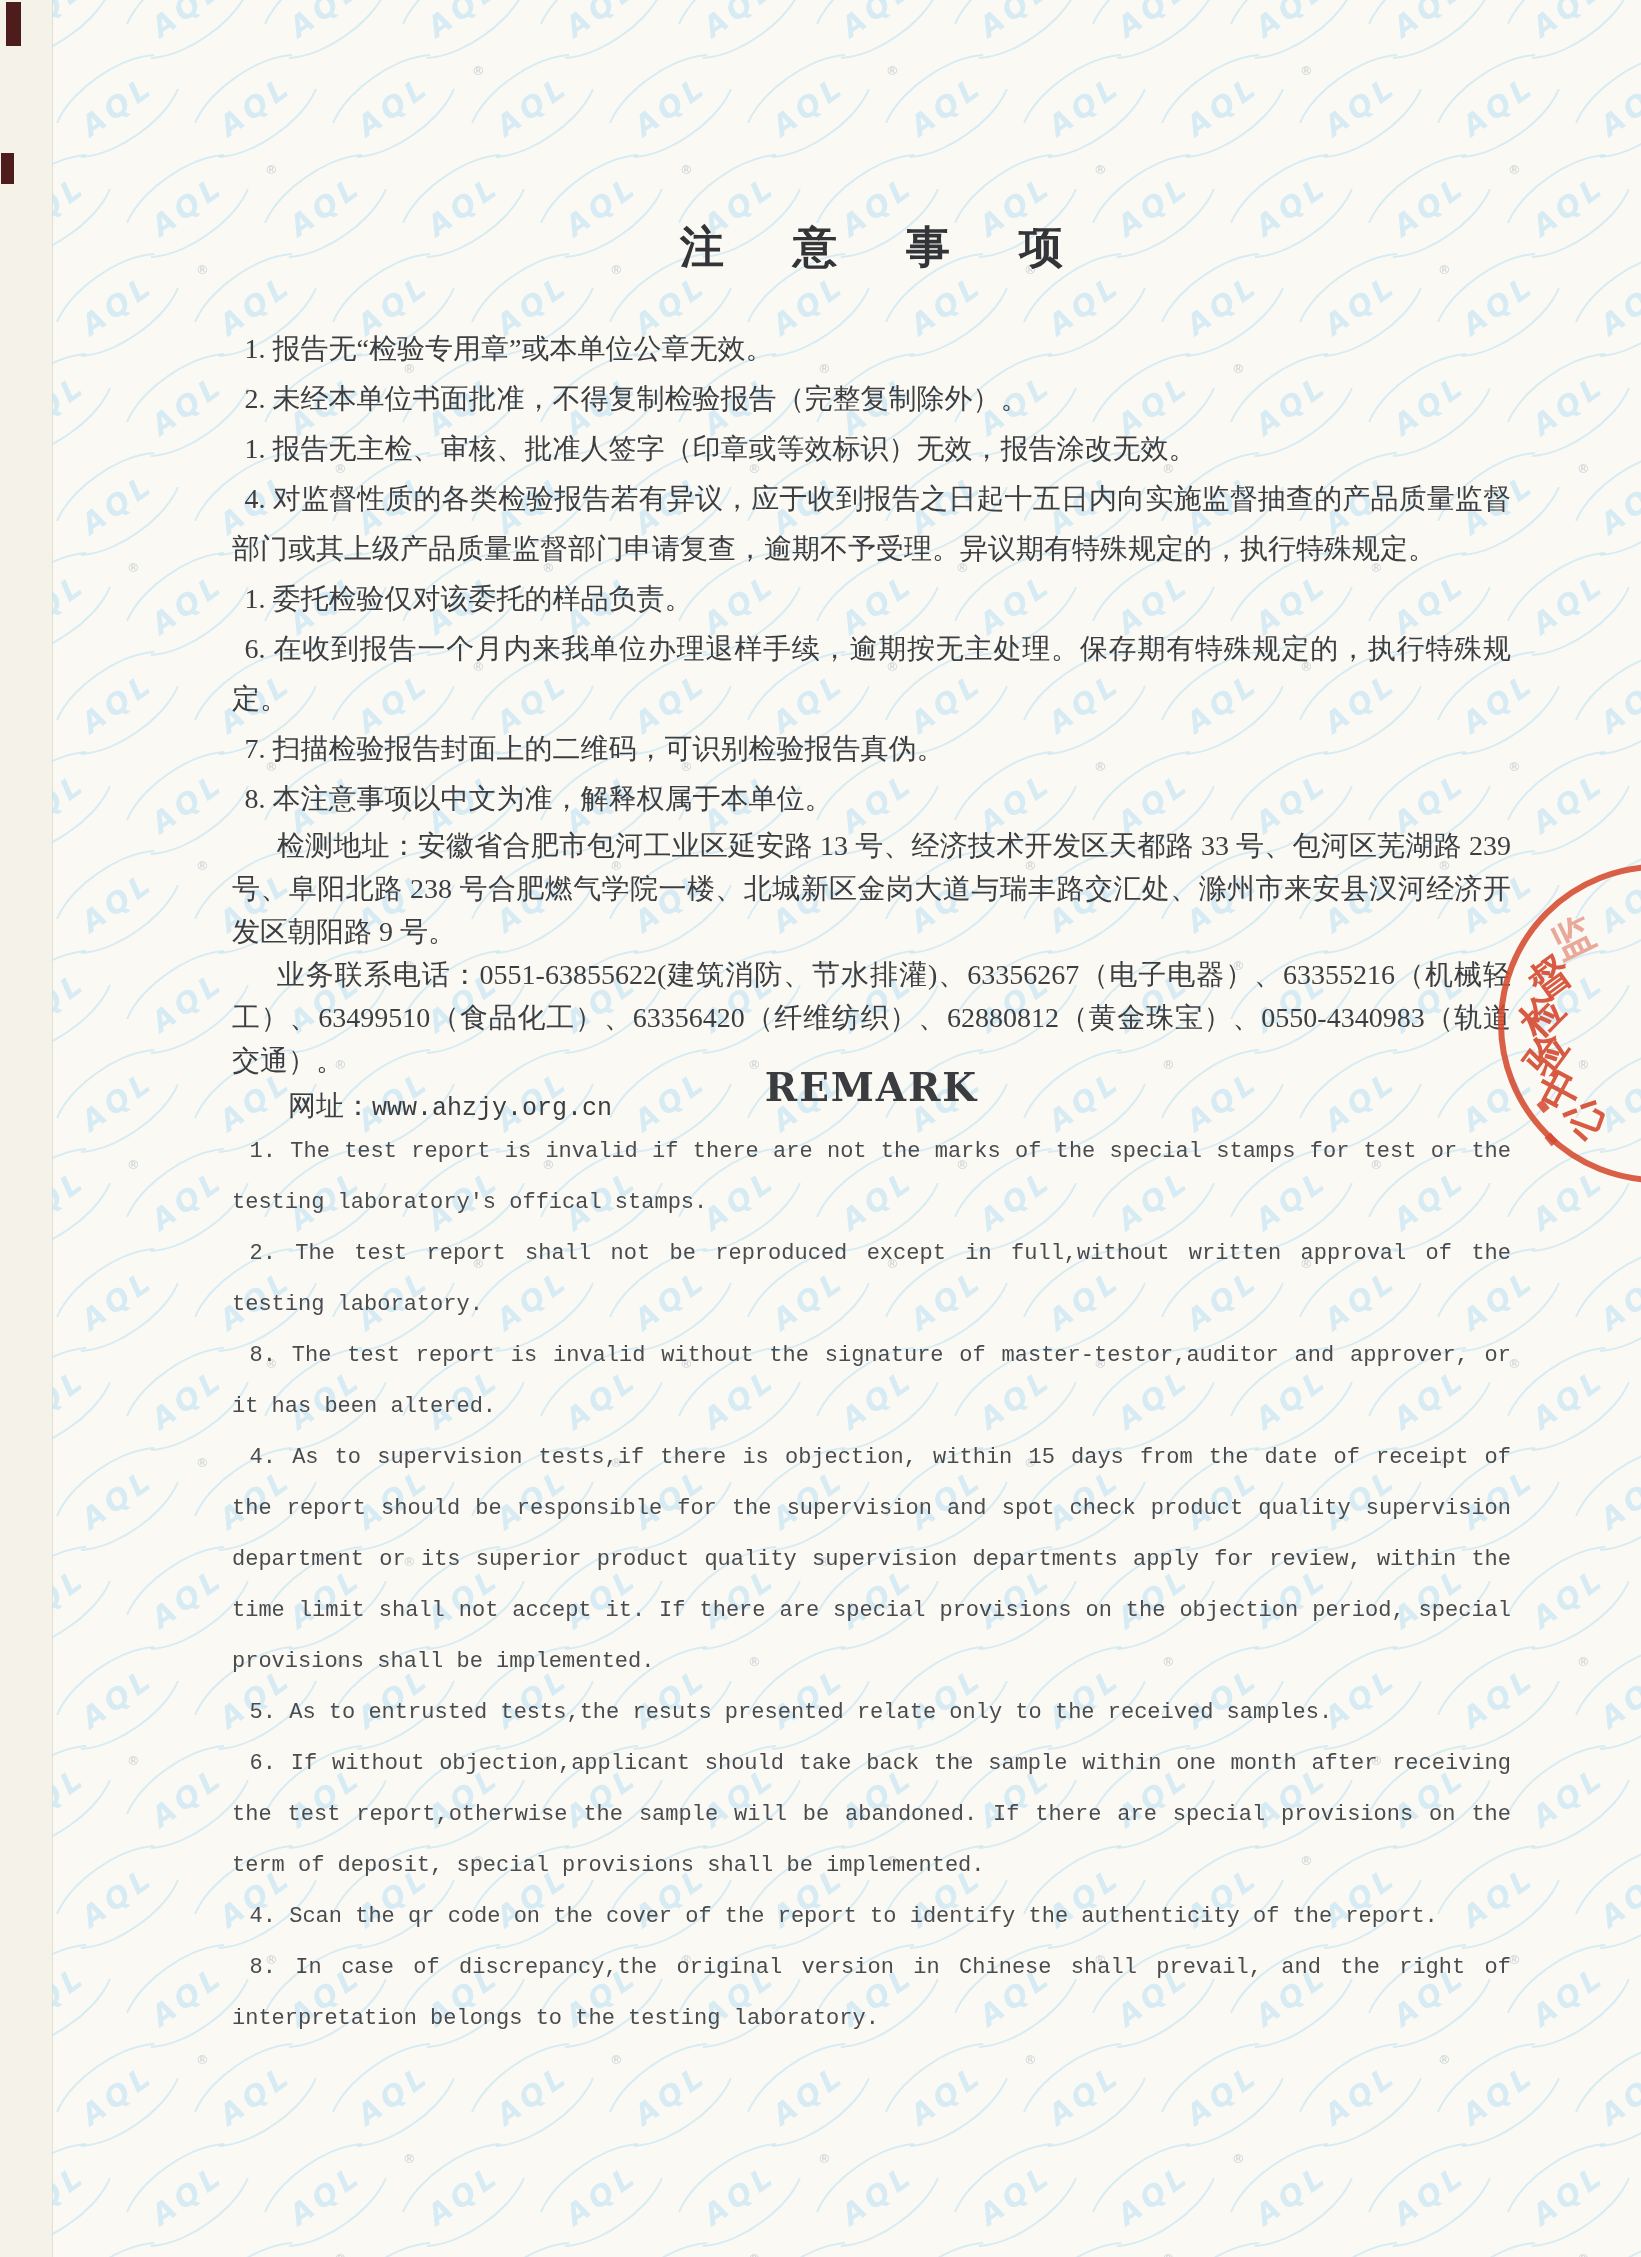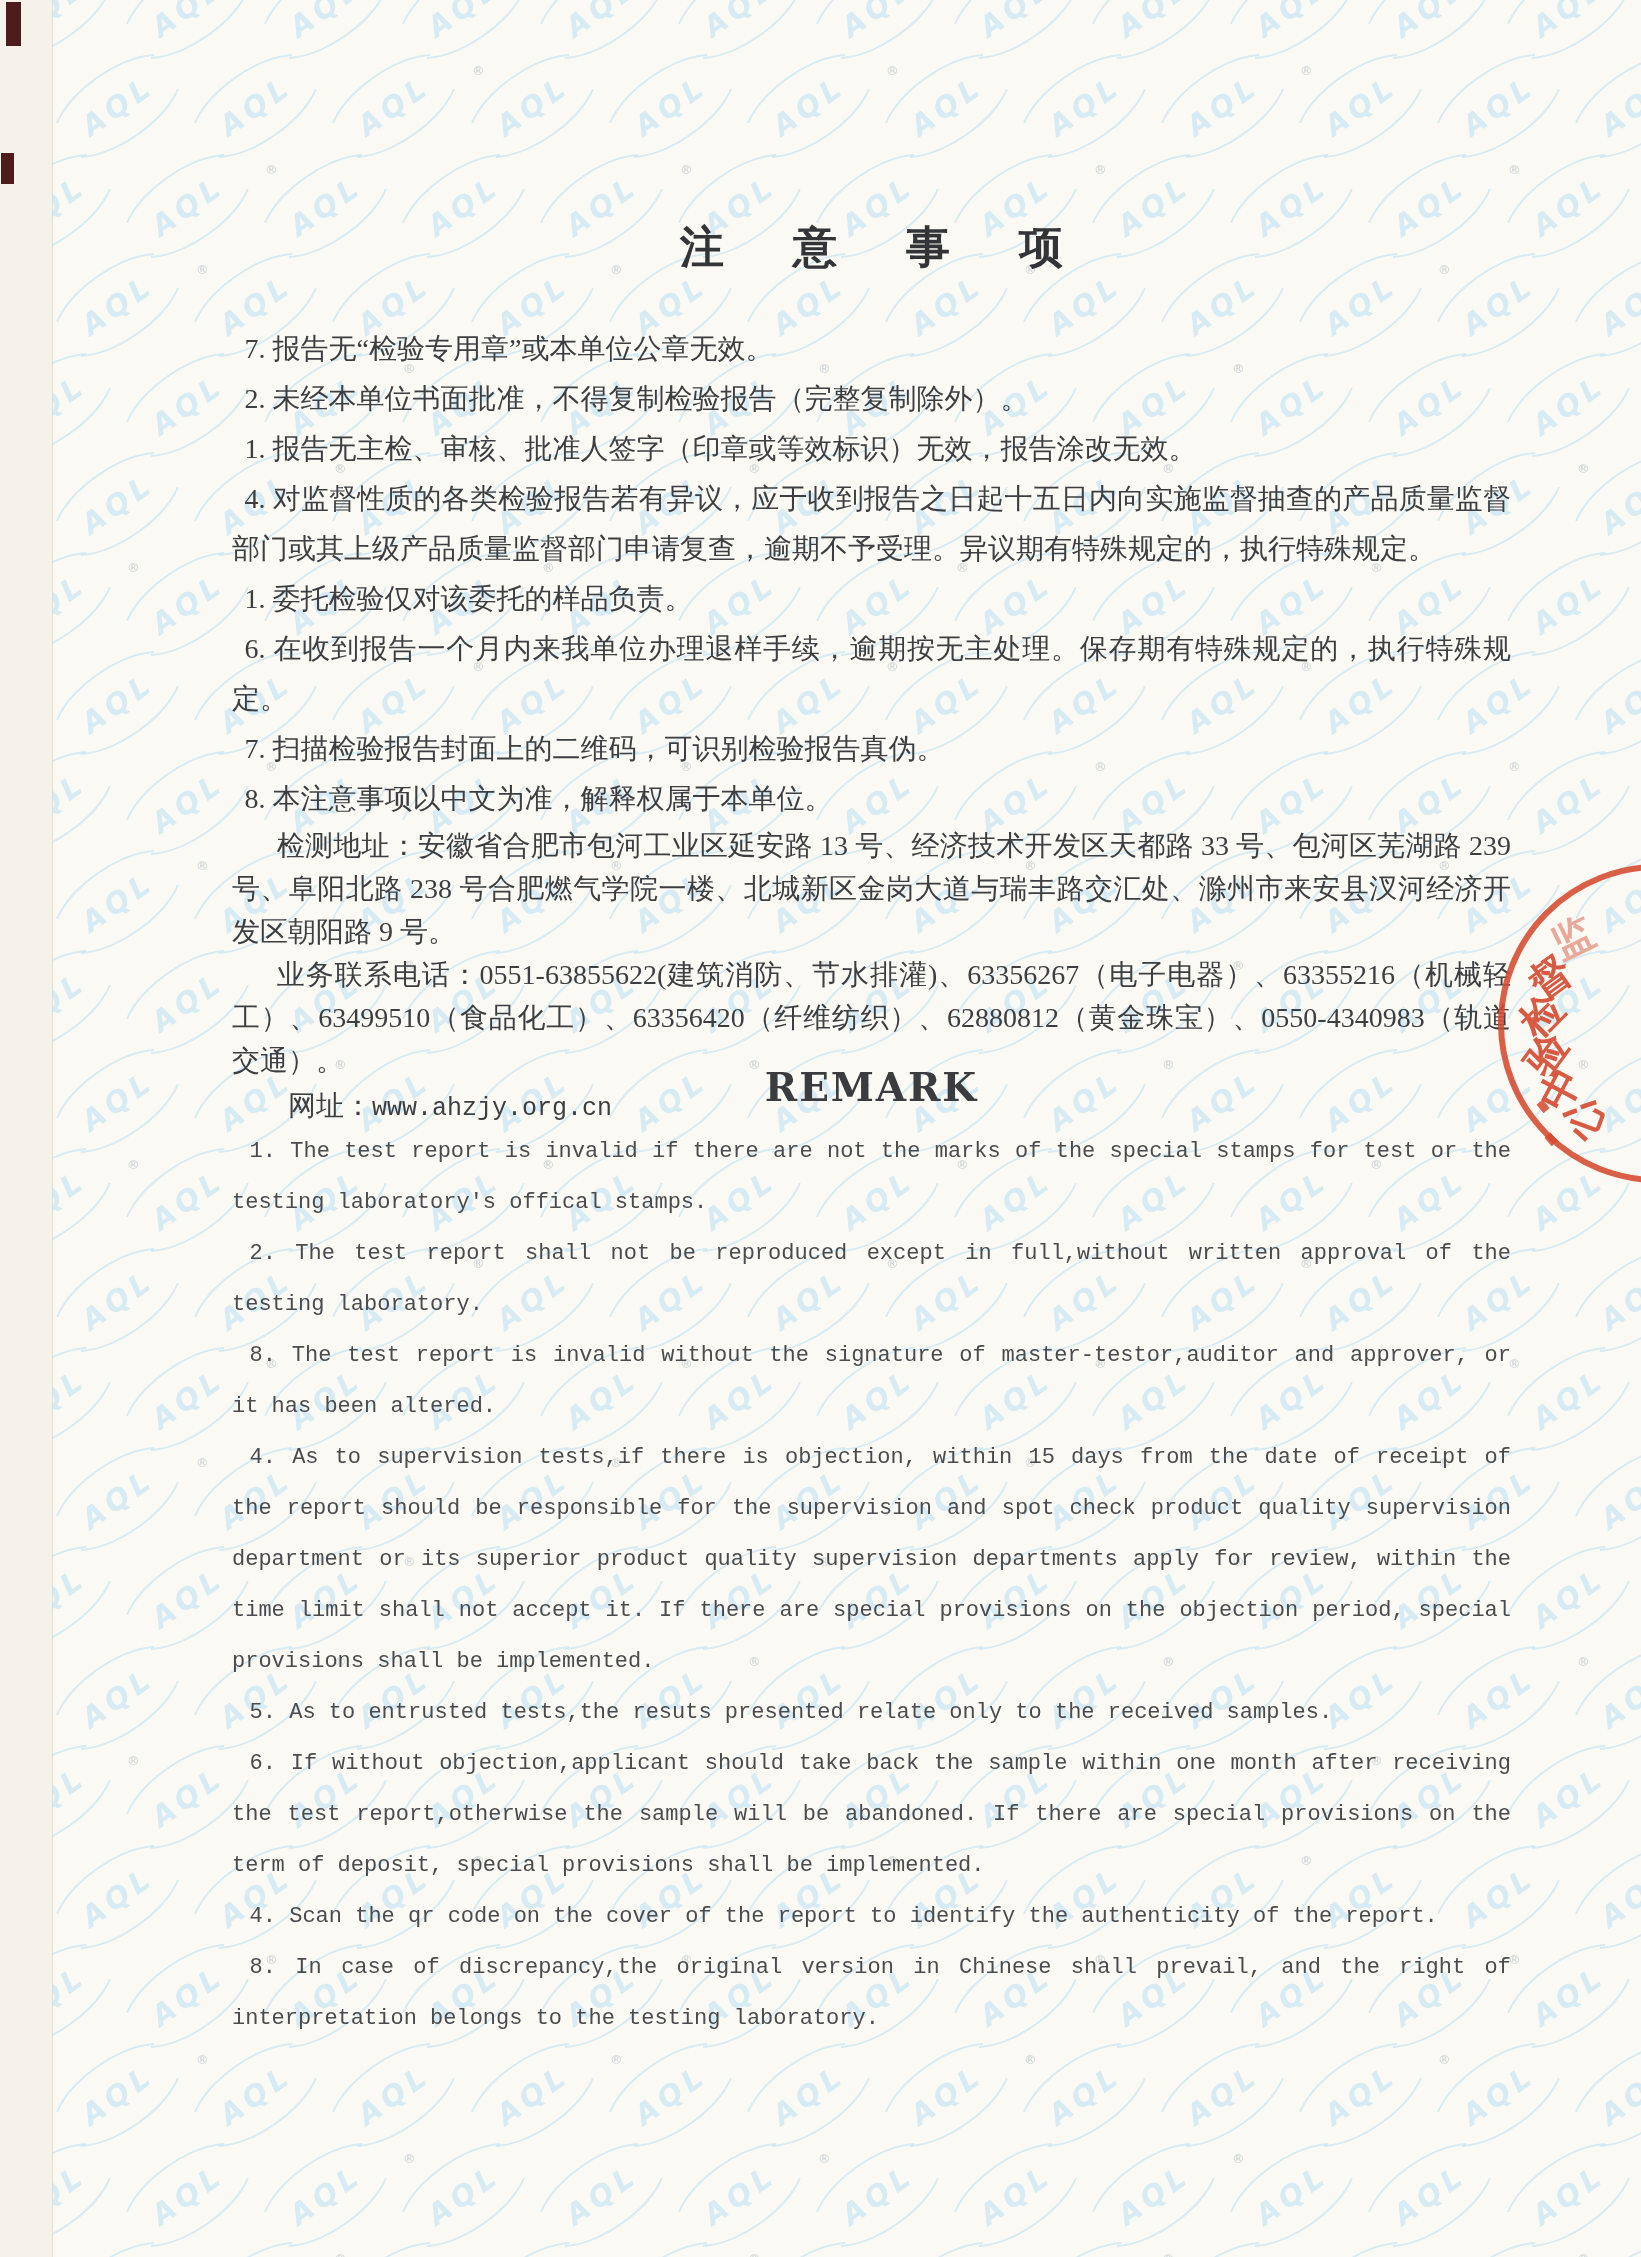--- a/index.html
+++ b/index.html
@@ -1008,21 +1008,21 @@
     </div>
 
   <div class="scan-mark" style="left:5.8px;top:1.9px;width:15.4px;height:44px;"></div>
   <div class="scan-mark" style="left:1px;top:153px;width:12.6px;height:31px;"></div>
 
   <div class="content">
 
     <div class="cn-title">注 意 事 项</div>
 
     <div class="cn-block">
-      <p class="cn-item">7. 报告无“检验专用章”或本单位公章无效。</p>
+      <p class="cn-item">1. 报告无“检验专用章”或本单位公章无效。</p>
       <p class="cn-item">2. 未经本单位书面批准，不得复制检验报告（完整复制除外）。</p>
       <p class="cn-item">1. 报告无主检、审核、批准人签字（印章或等效标识）无效，报告涂改无效。</p>
       <p class="cn-item">4. 对监督性质的各类检验报告若有异议，应于收到报告之日起十五日内向实施监督抽查的产品质量监督部门或其上级产品质量监督部门申请复查，逾期不予受理。异议期有特殊规定的，执行特殊规定。</p>
       <p class="cn-item">1. 委托检验仅对该委托的样品负责。</p>
       <p class="cn-item">6. 在收到报告一个月内来我单位办理退样手续，逾期按无主处理。保存期有特殊规定的，执行特殊规定。</p>
       <p class="cn-item">7. 扫描检验报告封面上的二维码，可识别检验报告真伪。</p>
       <p class="cn-item">8. 本注意事项以中文为准，解释权属于本单位。</p>
       <p class="cn-addr">检测地址：安徽省合肥市包河工业区延安路 13 号、经济技术开发区天都路 33 号、包河区芜湖路 239 号、阜阳北路 238 号合肥燃气学院一楼、北城新区金岗大道与瑞丰路交汇处、滁州市来安县汊河经济开发区朝阳路 9 号。</p>
       <p class="cn-addr">业务联系电话：0551-63855622(建筑消防、节水排灌)、63356267（电子电器）、63355216（机械轻工）、63499510（食品化工）、63356420（纤维纺织）、62880812（黄金珠宝）、0550-4340983（轨道交通）。</p>
       <p class="cn-web"><span>网址：</span><span class="latin">www.ahzjy.org.cn</span></p>

